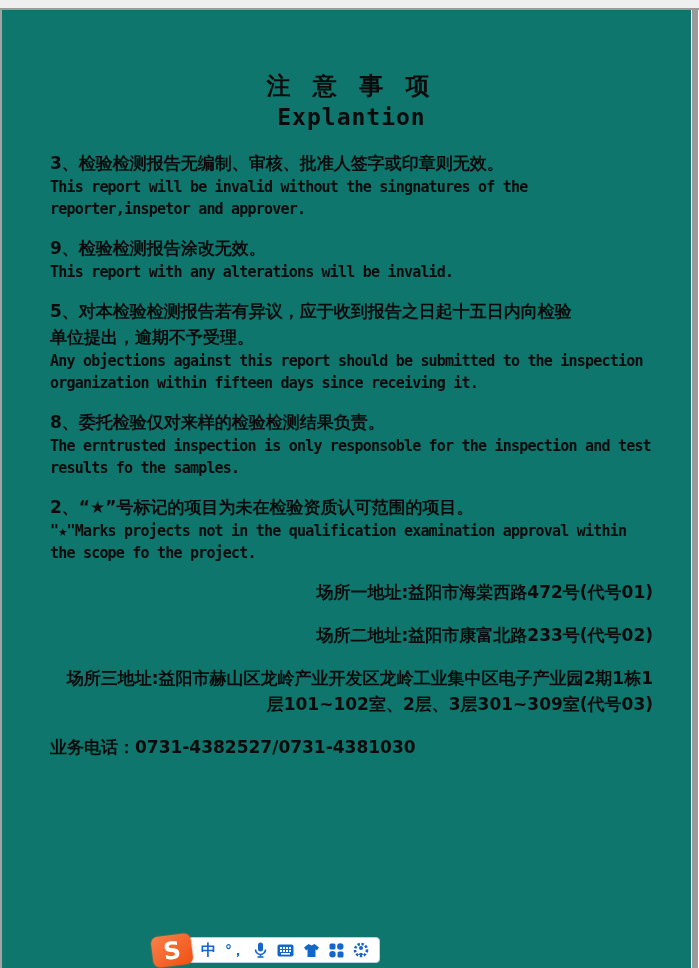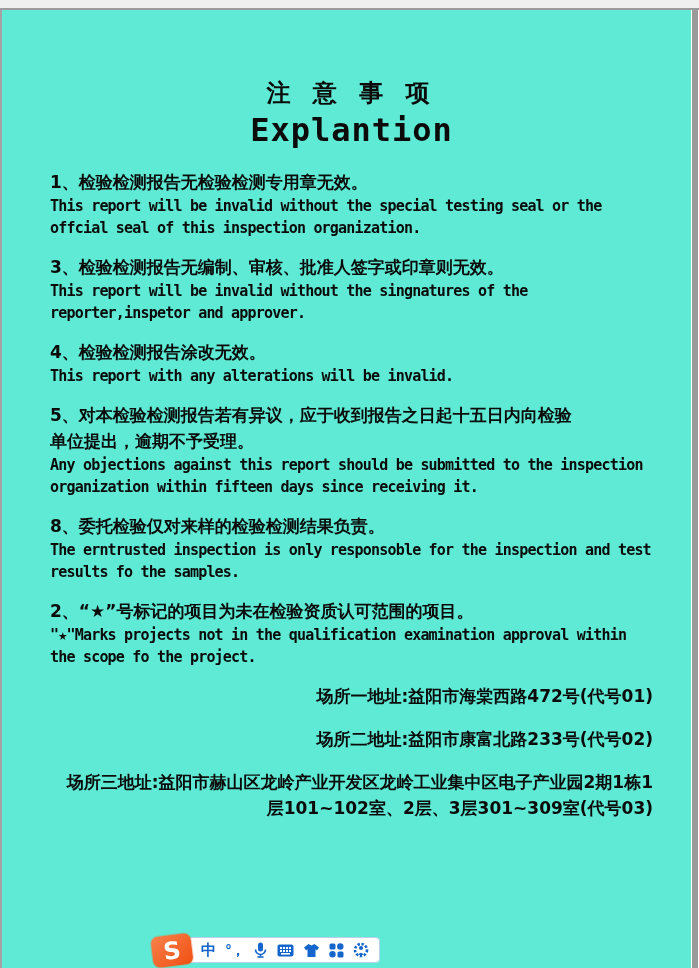--- a/index.html
+++ b/index.html
@@ -14,30 +14,30 @@
     background:#efefef;border-bottom:2px solid #9b9b9b;z-index:3;
   }
   .left-edge{
     position:absolute;top:10px;left:0;bottom:0;width:2px;background:#a3a3a3;z-index:3;
   }
   .right-edge{
     position:absolute;top:10px;right:1px;bottom:0;width:6px;background:#9a9a9a;z-index:3;
   }
   .page{
     position:absolute;top:10px;left:2px;right:8px;bottom:0;
-    background:#5eead4;
-    padding:35px 38px 0 48px;
+    background:#0f766e;
+    padding:28px 38px 0 48px;
     box-sizing:border-box;
   }
   .title-zh{
     text-align:center;font-size:24px;font-weight:bold;letter-spacing:7px;
     margin:32px 0 2px 0;
   }
   .title-en{
-    text-align:center;font-size:32px;font-weight:bold;letter-spacing:1px;
+    text-align:center;font-size:23px;font-weight:bold;letter-spacing:1px;
     font-family:"DejaVu Sans Mono",monospace;
     margin:0 0 20px 0;
   }
   .note-item{margin-bottom:15px;}
   .zh{
     font-size:17px;font-weight:bold;line-height:26px;white-space:pre-line;
   }
   .en{
     font-family:"DejaVu Sans Mono",monospace;
     font-size:15px;font-weight:bold;line-height:22px;letter-spacing:-0.8px;
@@ -79,33 +79,29 @@
 
 <div class="top-strip"></div>
 <div class="left-edge"></div>
 <div class="right-edge"></div>
 
 <div class="page">
 
   <div class="title-zh">注 意 事 项</div>
   <div class="title-en">Explantion</div>
 
-  <div class="note-item">
-    <div class="zh">1、检验检测报告无检验检测专用章无效。</div>
-    <div class="en">This report will be invalid without the special testing seal or the offcial seal of this inspection organization.</div>
-  </div>
 
 
   <div class="note-item">
     <div class="zh">3、检验检测报告无编制、审核、批准人签字或印章则无效。</div>
     <div class="en">This report will be invalid without the singnatures of the reporter,inspetor and approver.</div>
   </div>
 
   <div class="note-item">
-    <div class="zh">4、检验检测报告涂改无效。</div>
+    <div class="zh">9、检验检测报告涂改无效。</div>
     <div class="en">This report with any alterations will be invalid.</div>
   </div>
 
   <div class="note-item">
     <div class="zh">5、对本检验检测报告若有异议，应于收到报告之日起十五日内向检验
 单位提出，逾期不予受理。</div>
     <div class="en">Any objections against this report should be submitted to the inspection organization within fifteen days since receiving it.</div>
   </div>
 
   <div class="note-item">
@@ -115,20 +111,21 @@
 
   <div class="note-item">
     <div class="zh">2、“★”号标记的项目为未在检验资质认可范围的项目。</div>
     <div class="en">"★"Marks projects not in the qualification examination approval within the scope fo the project.</div>
   </div>
 
   <div class="zh addr">场所一地址:益阳市海棠西路472号(代号01)</div>
   <div class="zh addr">场所二地址:益阳市康富北路233号(代号02)</div>
   <div class="zh addr">场所三地址:益阳市赫山区龙岭产业开发区龙岭工业集中区电子产业园2期1栋1层101~102室、2层、3层301~309室(代号03)</div>
 
+  <div class="zh contact-line">业务电话：0731-4382527/0731-4381030</div>
 
   <div class="zh contact-bottom">
     
     
     
   </div>
 
 </div>
 
 <div class="ime">

